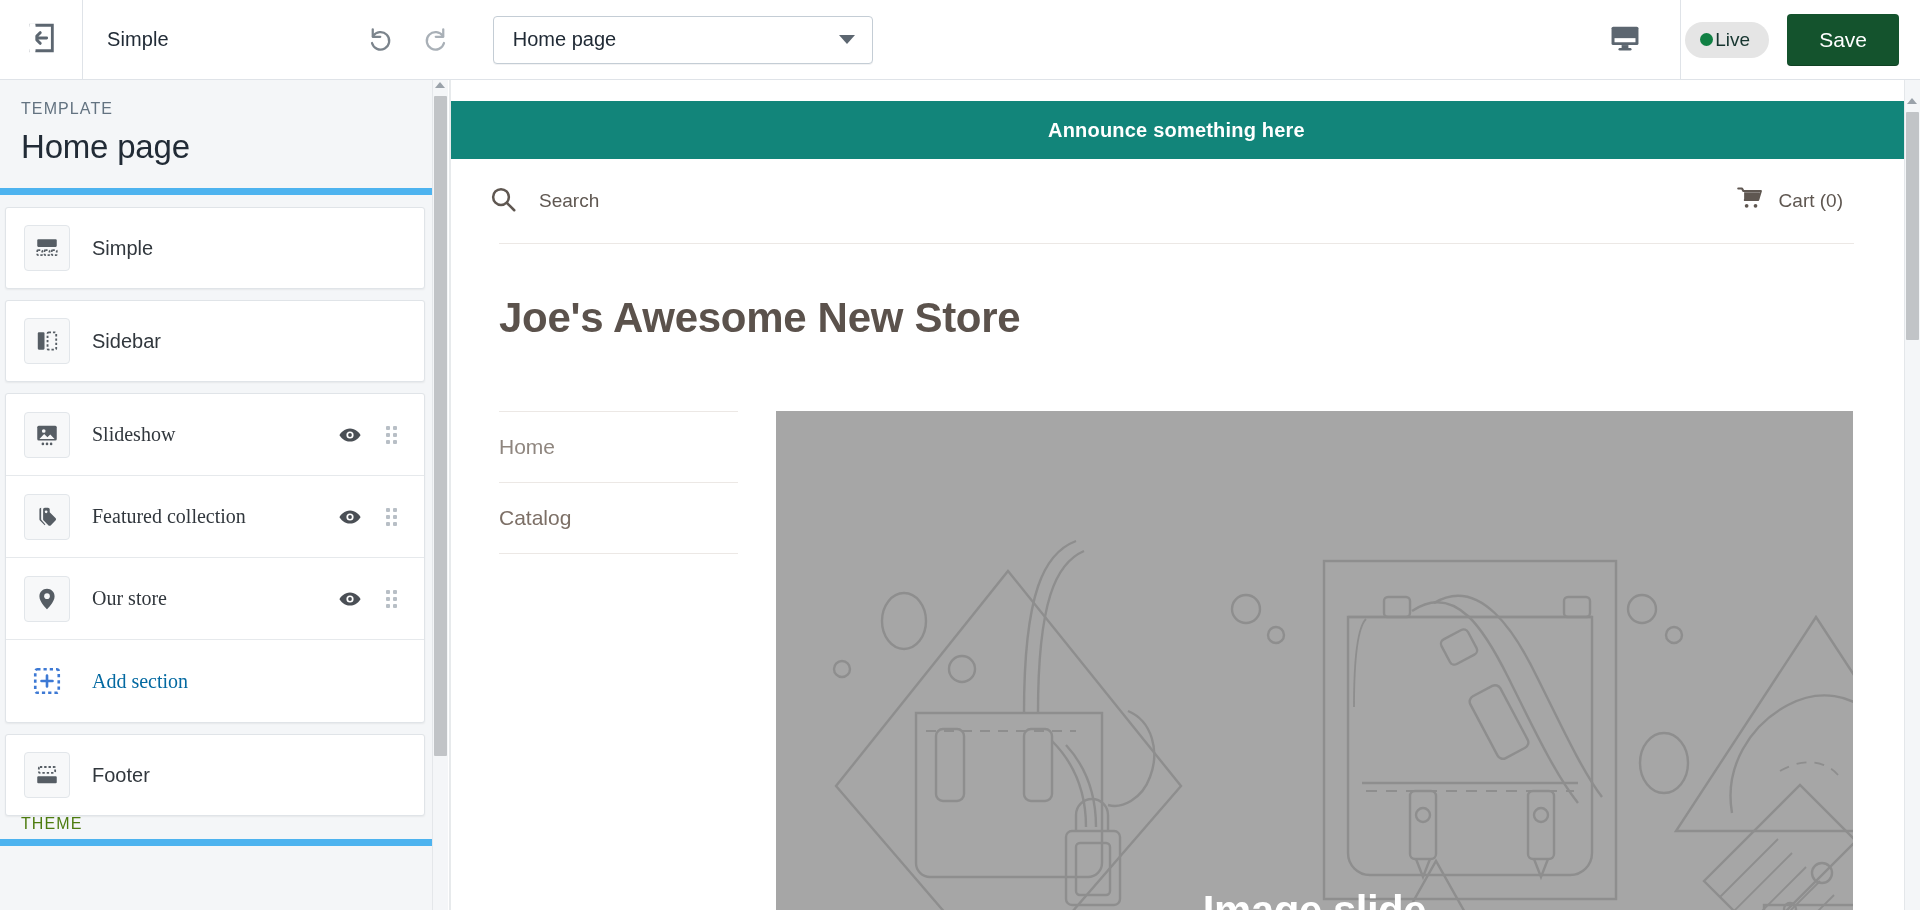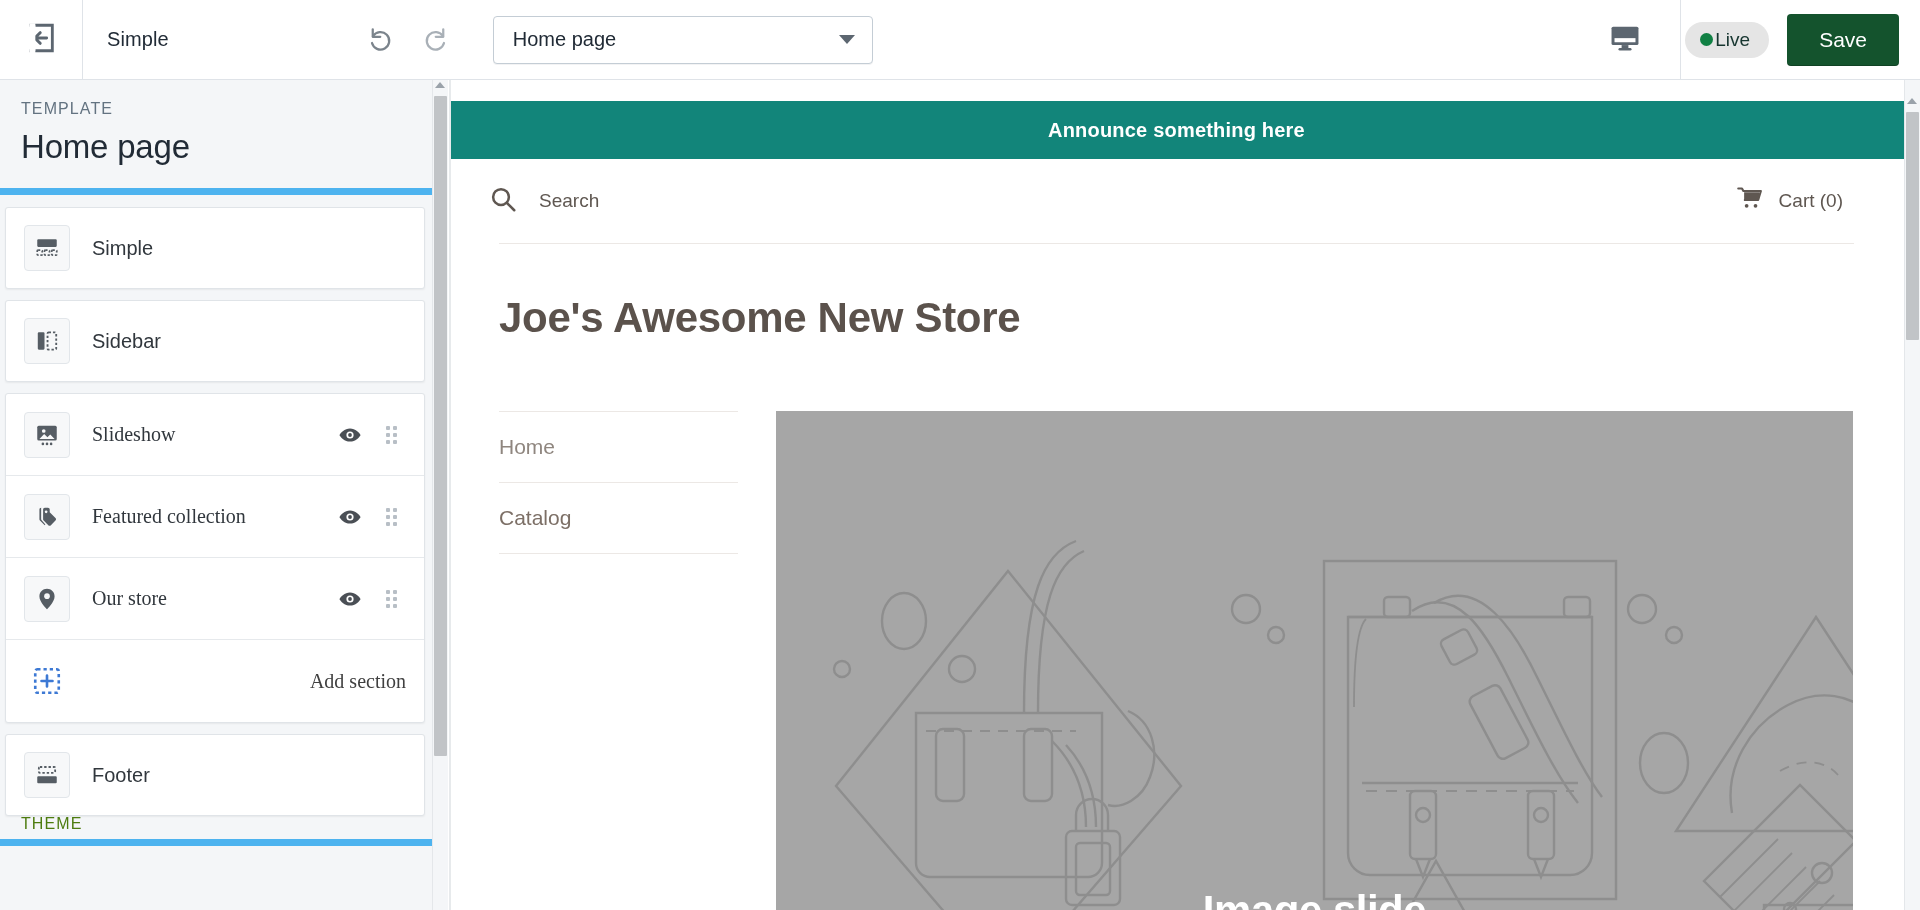--- a/index.html
+++ b/index.html
@@ -114,21 +114,21 @@
     box-shadow: none; margin-bottom: 0; background: transparent; font-family: Liberation Serif, serif;
   }
   .sec-group .sec-card:last-child { border-bottom: none; }
   .sec-ico {
     width: 46px; height: 46px; flex: none;
     background: #f7f8f9; border: 1px solid #e2e6ea; border-radius: 4px;
     display: flex; align-items: center; justify-content: center;
     margin-right: 22px;
   }
   .sec-name { font-size: 20px; color: #31373d; flex: 1; }
-  .sec-name.link { color: #404040; text-align: right; }
+  .sec-name.link { color: #0369a1; }
   .sec-actions { display: flex; align-items: center; gap: 24px; padding-right: 6px; }
   .eye { cursor: pointer; display: flex; }
   .grip {
     width: 14px; height: 18px; cursor: grab;
     display: grid; grid-template-columns: 5px 5px; grid-template-rows: 5px 5px 5px;
     gap: 2px;
   }
   .grip i { width: 4px; height: 4px; background: #b8bfc6; border-radius: 1px; display: block; }
   .add-row { padding-left: 18px; }
   .add-ico { width: 46px; height: 46px; flex: none; display: flex; align-items: center; justify-content: center; margin-right: 22px; }

